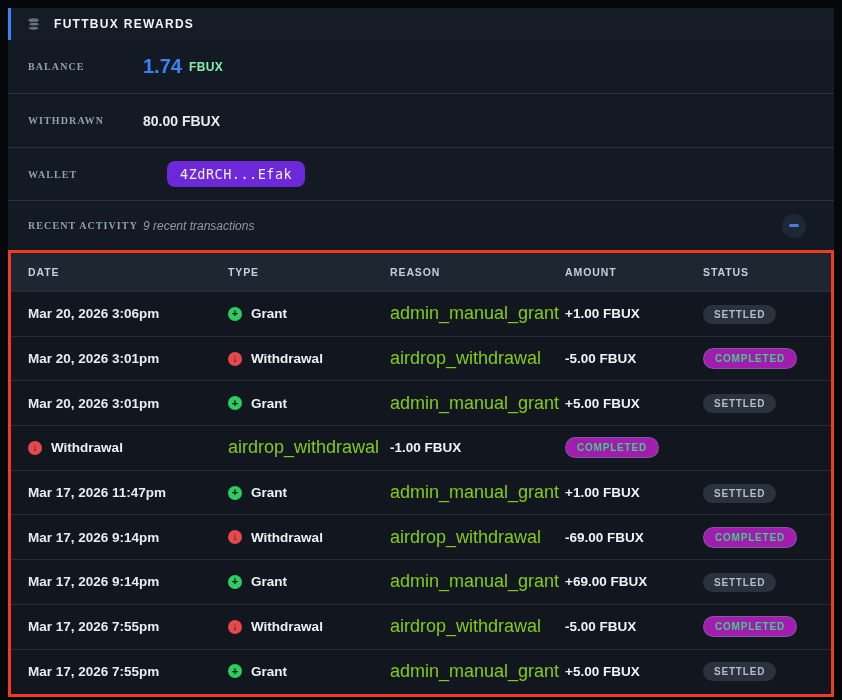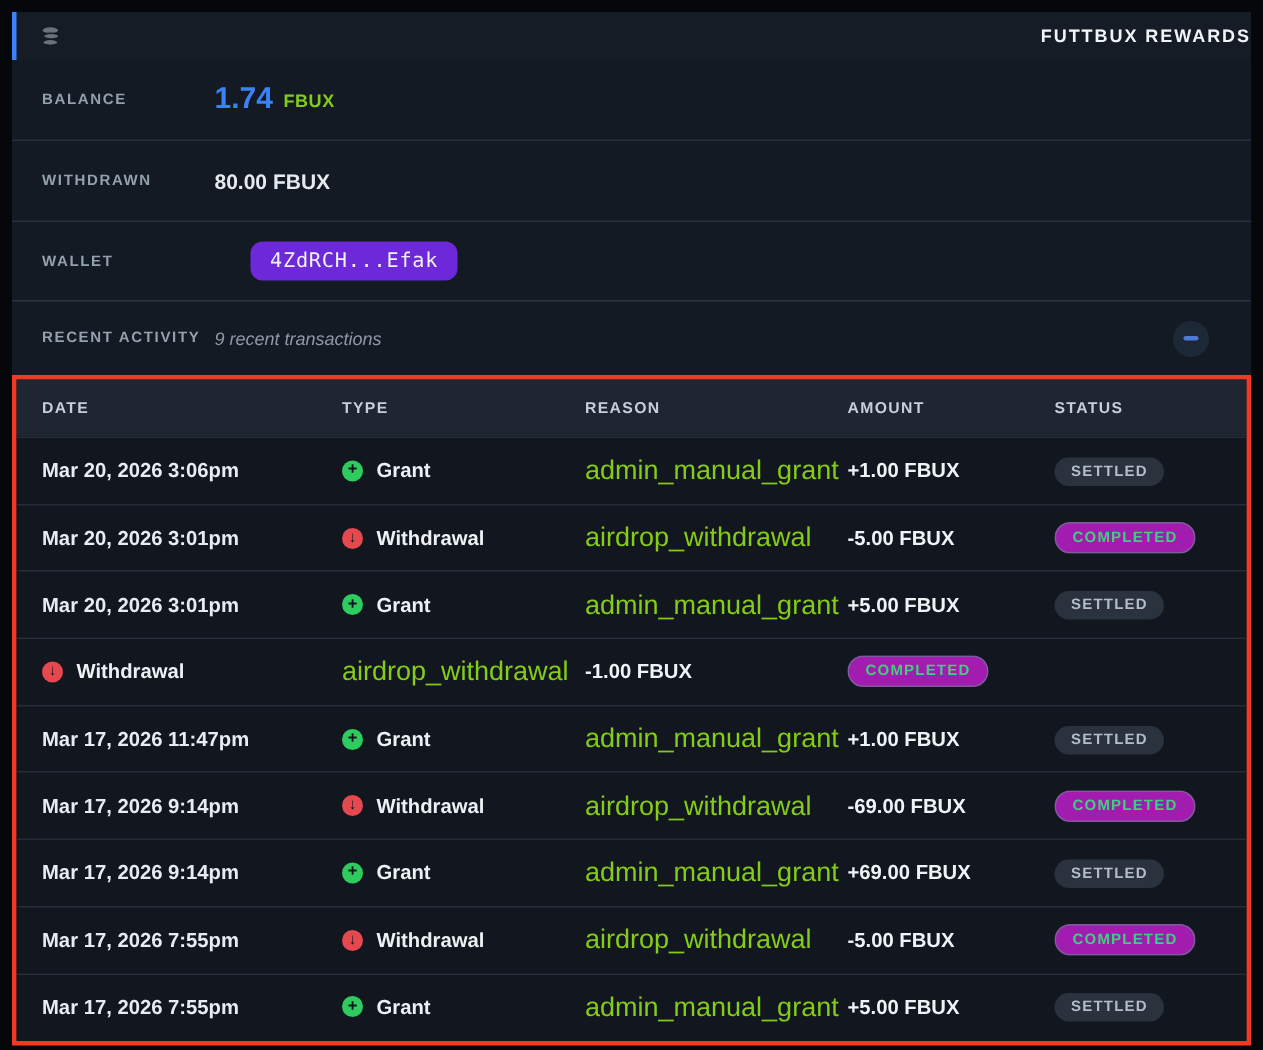--- a/index.html
+++ b/index.html
@@ -3,41 +3,41 @@
 <meta charset="utf-8">
 <style>
   * { margin:0; padding:0; box-sizing:border-box; }
   html,body { width:842px; height:700px; overflow:hidden; background:#05070b;
               font-family:"Liberation Sans", sans-serif; }
   .page { position:relative; width:842px; height:700px; padding:8px; }
 
   
   .panel-header {
     height:32px; background:#151c26; border-left:3px solid #3b82f6;
-    display:flex; align-items:center; padding-left:16px; gap:12px;justify-content:space-between;
+    display:flex; align-items:center; padding-left:16px; gap:12px;
   }
   .coins-icon { width:15px; height:15px; opacity:.85; }
   .panel-title { color:#f2f5f8; font-size:12px; font-weight:bold; letter-spacing:1.3px; }
 
   
   .summary-row {
     background:#141a24; display:flex; align-items:center;
     padding:0 20px 0 20px; border-top:1px solid #2a3340;
   }
   .summary-row.first { border-top:none; }
   .row-balance   { height:53px; }
   .row-withdrawn { height:54px; }
   .row-wallet    { height:53px;gap:24px; }
   .row-recent    { height:50px; }
   .row-label {
     width:115px; flex:0 0 115px; color:#93a0ae; font-size:10px;
-    font-weight:bold; letter-spacing:1.1px;
+    font-weight:bold; letter-spacing:1.1px;font-family:Liberation Serif, serif;
   }
   .balance-value { color:#3b82f6; font-size:20px; font-weight:bold; }
-  .balance-unit  { color:#84cc16; font-size:12px; font-weight:bold; margin-left:7px; letter-spacing:.4px; }
+  .balance-unit  { color:#86efac; font-size:12px; font-weight:bold; margin-left:7px; letter-spacing:.4px; }
   .withdrawn-value { color:#e7ebf0; font-size:14px; font-weight:600; }
 
   .wallet-chip {
     background:#6d28d9; color:#eef1f5; font-family:"DejaVu Sans Mono", monospace;
     font-size:13.5px; padding:5px 13px; border-radius:8px; letter-spacing:.5px;
   }
   .spacer { flex:1; }
   .change-btn {
     display:flex; align-items:center; gap:7px; background:#1d2530;
     border:1px solid #3a4450; border-radius:7px; padding:6px 12px;

